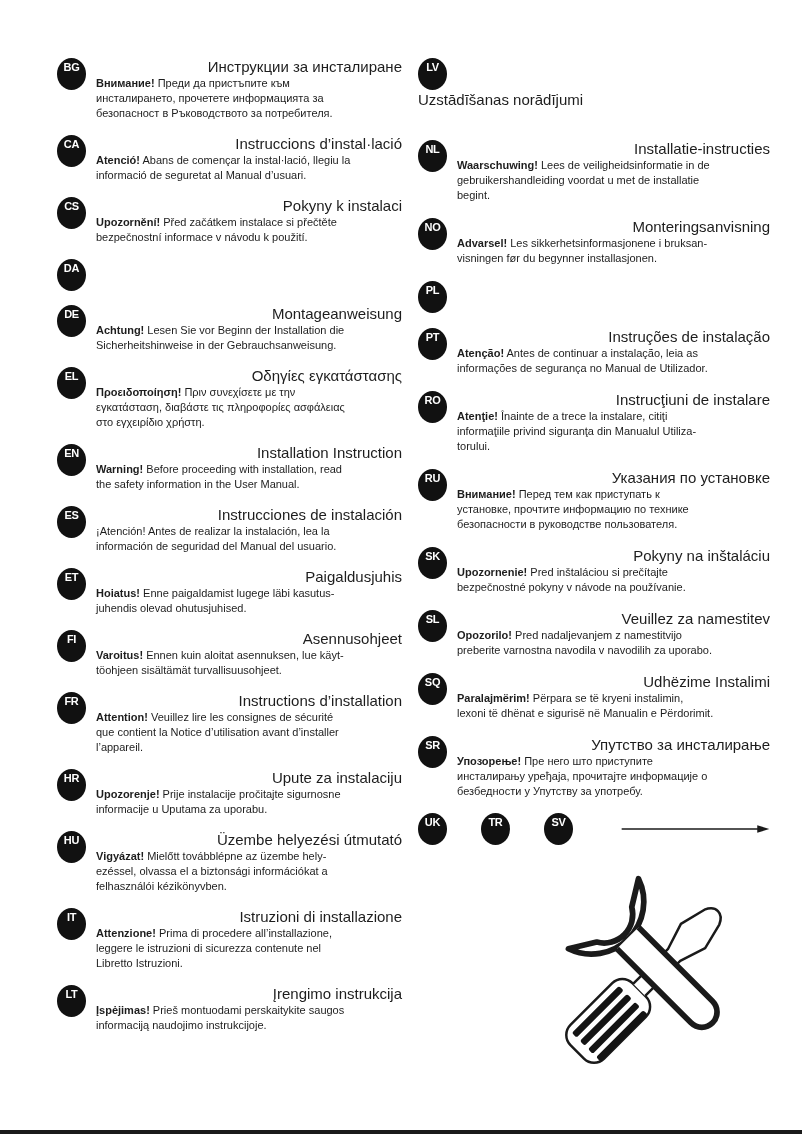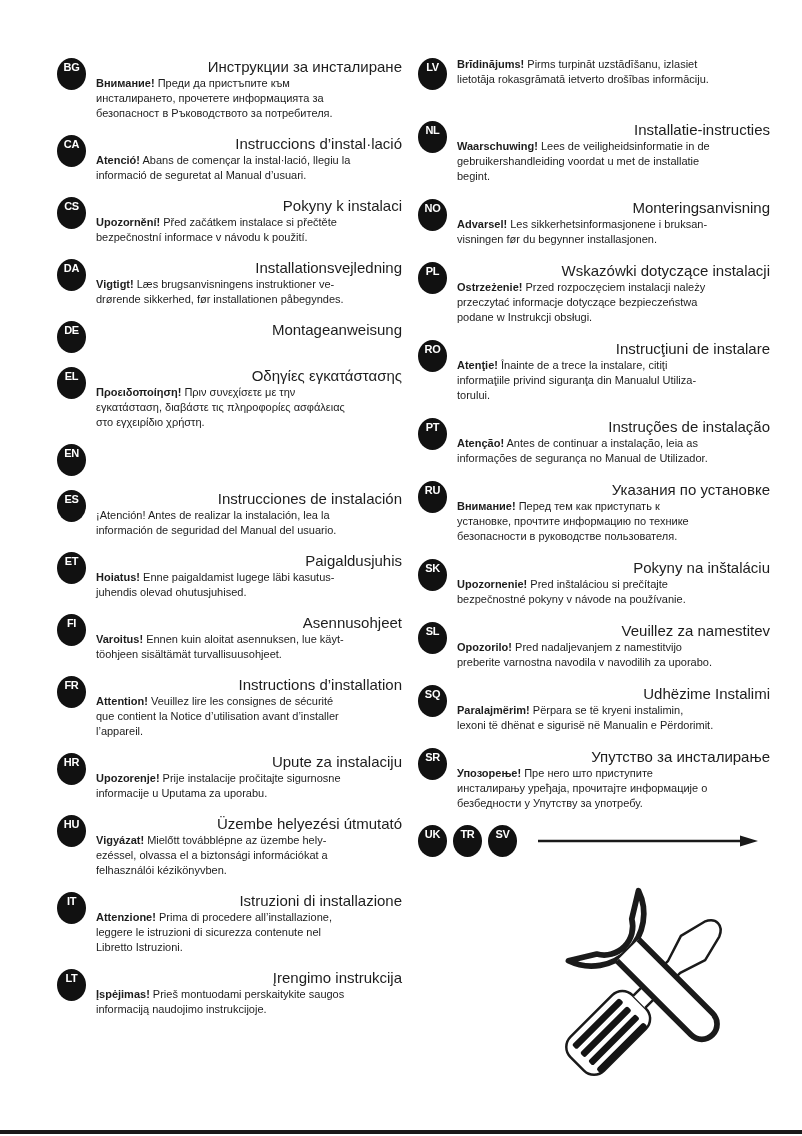--- a/index.html
+++ b/index.html
@@ -7,35 +7,35 @@
     position:relative; width:802px; height:1136px; background:#ffffff;
     font-family:"Liberation Sans", sans-serif; color:#1d1d1d; overflow:hidden;
     margin:0 auto;
   }
   .col { position:absolute; top:57px; }
   #col-left  { left:57px;  width:345px; }
   #col-right { left:418px; width:352px; }
 
   .section { display:flex; align-items:flex-start; margin-bottom:13px; }
   #col-right .section { margin-bottom:14px; }
-  #col-right .section:first-child { margin-bottom:30px; }
+  #col-right .section:first-child { margin-bottom:30px;flex-direction:column; }
 
   .badge {
     flex:0 0 auto; width:29px; height:32px; margin-right:10px; margin-top:1px;
     background:#111111; color:#ffffff; border-radius:50%;
     font-size:11px; font-weight:bold; line-height:18px; text-align:center;
     letter-spacing:-0.3px;
   }
   .sec-text  { flex:1 1 auto; min-width:0; }
   .sec-title { font-size:15px; line-height:19px;text-align:right; }
   .sec-body  { font-size:11px; line-height:15px; }
   .sec-body b   { font-weight:bold; }
   .sec-body .rest { white-space:pre-line; }
 
-  .footer-row { display:flex; align-items:center; margin-top:6px; }
+  .footer-row { display:flex; align-items:center; margin-top:6px;gap:28px; }
   .footer-row .badge { margin-right:6px; margin-top:0; }
   .arrow-svg { margin-left:14px; }
 
   .tools-wrap { margin-top:28px; display:flex; justify-content:flex-end; padding-right:14px; }
 
   .bottom-rule {
     position:absolute; left:0; right:0; bottom:2px; height:4px; background:#1a1a1a;
   }
 </style>
 </head>
@@ -67,46 +67,48 @@
     <div class="badge">CS</div>
     <div class="sec-text">
       <div class="sec-title">Pokyny k instalaci</div>
       <div class="sec-body"><b>Upozornění!</b><span class="rest"> Před začátkem instalace si přečtěte
 bezpečnostní informace v návodu k použití.</span></div>
     </div>
   </div>
 
   <div class="section">
     <div class="badge">DA</div>
-    <div class="sec-text">
-      <div class="sec-title">Installationsvejledning</div>
-      <div class="sec-body"><b>Vigtigt!</b><span class="rest"> Læs brugsanvisningens instruktioner ve-
-drørende sikkerhed, før installationen påbegyndes.</span></div>
-    </div>
   </div>
 
   <div class="section">
     <div class="badge">DE</div>
     <div class="sec-text">
       <div class="sec-title">Montageanweisung</div>
+      <div class="sec-body"><b>Achtung!</b><span class="rest"> Lesen Sie vor Beginn der Installation die
+Sicherheitshinweise in der Gebrauchsanweisung.</span></div>
     </div>
   </div>
 
   <div class="section">
     <div class="badge">EL</div>
     <div class="sec-text">
       <div class="sec-title">Οδηγίες εγκατάστασης</div>
       <div class="sec-body"><b>Προειδοποίηση!</b><span class="rest"> Πριν συνεχίσετε με την
 εγκατάσταση, διαβάστε τις πληροφορίες ασφάλειας
 στο εγχειρίδιο χρήστη.</span></div>
     </div>
   </div>
 
   <div class="section">
     <div class="badge">EN</div>
+    <div class="sec-text">
+      <div class="sec-title">Installation Instruction</div>
+      <div class="sec-body"><b>Warning!</b><span class="rest"> Before proceeding with installation, read
+the safety information in the User Manual.</span></div>
+    </div>
   </div>
 
   <div class="section">
     <div class="badge">ES</div>
     <div class="sec-text">
       <div class="sec-title">Instrucciones de instalación</div>
       <div class="sec-body"><b></b><span class="rest">¡Atención! Antes de realizar la instalación, lea la
 información de seguridad del Manual del usuario.</span></div>
     </div>
   </div>
@@ -176,22 +178,21 @@
 informaciją naudojimo instrukcijoje.</span></div>
     </div>
   </div>
 </div>
 
   <div class="col" id="col-right">
 
   <div class="section">
     <div class="badge">LV</div>
     <div class="sec-text">
-      <div class="sec-body"><b>Brīdinājums!</b><span class="rest"> Pirms turpināt uzstādīšanu, izlasiet
-lietotāja rokasgrāmatā ietverto drošības informāciju.</span></div>
+      <div class="sec-title">Uzstādīšanas norādījumi</div>
     </div>
   </div>
 
   <div class="section">
     <div class="badge">NL</div>
     <div class="sec-text">
       <div class="sec-title">Installatie-instructies</div>
       <div class="sec-body"><b>Waarschuwing!</b><span class="rest"> Lees de veiligheidsinformatie in de
 gebruikershandleiding voordat u met de installatie
 begint.</span></div>
@@ -202,44 +203,38 @@
     <div class="badge">NO</div>
     <div class="sec-text">
       <div class="sec-title">Monteringsanvisning</div>
       <div class="sec-body"><b>Advarsel!</b><span class="rest"> Les sikkerhetsinformasjonene i bruksan-
 visningen før du begynner installasjonen.</span></div>
     </div>
   </div>
 
   <div class="section">
     <div class="badge">PL</div>
-    <div class="sec-text">
-      <div class="sec-title">Wskazówki dotyczące instalacji</div>
-      <div class="sec-body"><b>Ostrzeżenie!</b><span class="rest"> Przed rozpoczęciem instalacji należy
-przeczytać informacje dotyczące bezpieczeństwa
-podane w Instrukcji obsługi.</span></div>
+  </div>
+
+  <div class="section">
+    <div class="badge">PT</div>
+    <div class="sec-text">
+      <div class="sec-title">Instruções de instalação</div>
+      <div class="sec-body"><b>Atenção!</b><span class="rest"> Antes de continuar a instalação, leia as
+informações de segurança no Manual de Utilizador.</span></div>
     </div>
   </div>
 
   <div class="section">
     <div class="badge">RO</div>
     <div class="sec-text">
       <div class="sec-title">Instrucţiuni de instalare</div>
       <div class="sec-body"><b>Atenţie!</b><span class="rest"> Înainte de a trece la instalare, citiţi
 informaţiile privind siguranţa din Manualul Utiliza-
 torului.</span></div>
-    </div>
-  </div>
-
-  <div class="section">
-    <div class="badge">PT</div>
-    <div class="sec-text">
-      <div class="sec-title">Instruções de instalação</div>
-      <div class="sec-body"><b>Atenção!</b><span class="rest"> Antes de continuar a instalação, leia as
-informações de segurança no Manual de Utilizador.</span></div>
     </div>
   </div>
 
   <div class="section">
     <div class="badge">RU</div>
     <div class="sec-text">
       <div class="sec-title">Указания по установке</div>
       <div class="sec-body"><b>Внимание!</b><span class="rest"> Перед тем как приступать к
 установке, прочтите информацию по технике
 безопасности в руководстве пользователя.</span></div>

